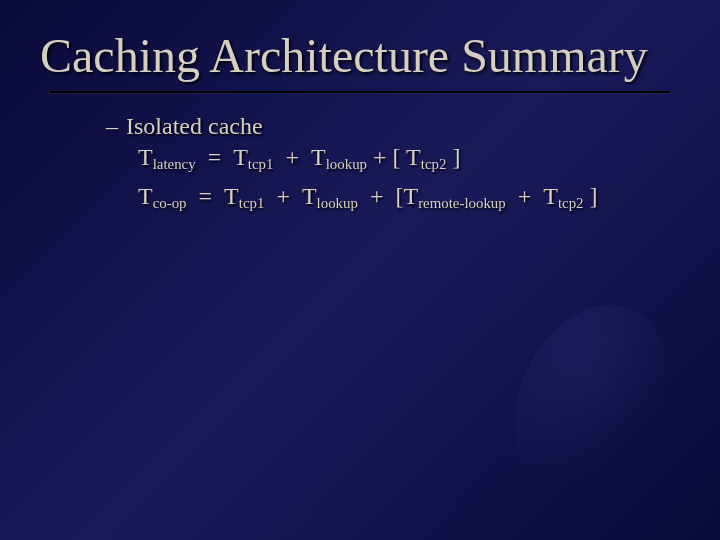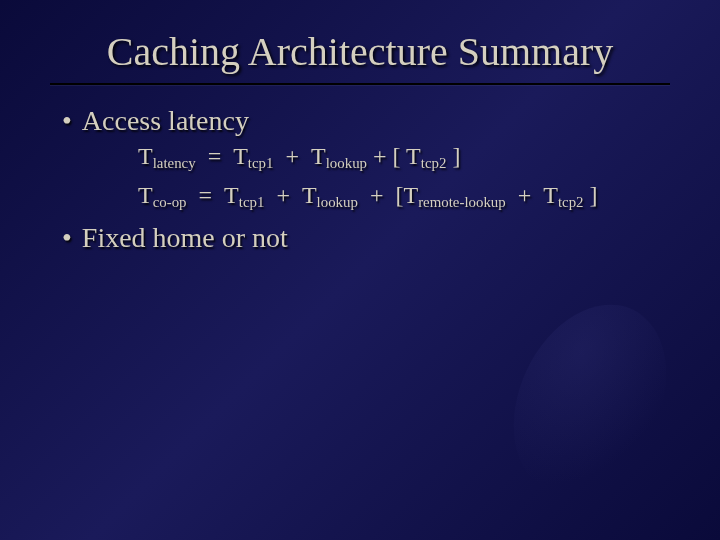--- a/index.html
+++ b/index.html
@@ -1,46 +1,43 @@
 <!DOCTYPE html>
 <html><head>
 <meta charset="utf-8">
 <style>
 *{margin:0;padding:0;box-sizing:border-box}
 body{width:720px;height:540px;background:linear-gradient(135deg,#0a0a3a 0%,#1a1a5a 50%,#0a0a3a 100%);font-family:"Times New Roman",Times,serif;color:#d4cfbf;overflow:hidden;position:relative}
 body::before{content:"";position:absolute;right:60px;bottom:40px;width:140px;height:200px;background:radial-gradient(ellipse at 30% 30%,rgba(50,50,120,0.3) 0%,transparent 70%);transform:rotate(25deg);border-radius:50%}
-.title{font-size:40px;color:#d4cfbf;text-align:center;padding:28px 40px 8px;font-weight:400;text-shadow:2px 2px 3px rgba(0,0,0,0.9)}
+.title{font-size:48px;color:#d4cfbf;text-align:left;padding:28px 40px 8px;font-weight:400;text-shadow:2px 2px 3px rgba(0,0,0,0.9)}
 .rule{height:2px;background:#000;margin:0 50px 20px;box-shadow:0 1px 0 rgba(255,255,255,0.06)}
 .body{padding:0 50px}
 .b1{font-size:28px;margin:6px 0 6px 12px;text-shadow:1.5px 1.5px 2px rgba(0,0,0,0.85)}
 .b1 .dot{margin-right:10px}
 .b2{font-size:24px;margin:4px 0 4px 56px;text-shadow:1.5px 1.5px 2px rgba(0,0,0,0.85)}
 .b2 .dash{margin-right:8px}
 .formula{font-size:24px;margin:4px 0 10px 88px;text-shadow:1.5px 1.5px 2px rgba(0,0,0,0.85);white-space:nowrap}
 sub{font-size:0.62em;vertical-align:-0.3em}
 </style>
 </head>
 <body>
 
 <div class="title">Caching Architecture Summary</div>
 <div class="rule"></div>
 
 <div class="body">
 
-  <div class="b1">
-    <span class="dot">•</span><span>Access latency</span>
+
+  <div class="b2">
+    <span class="dash">–</span><span>Isolated cache</span>
   </div>
-
 
   <div class="formula">
     <span>T</span><sub>latency</sub><span>&nbsp; = &nbsp;</span><span>T</span><sub>tcp1</sub><span> &nbsp;+ &nbsp;</span><span>T</span><sub>lookup</sub><span> + [ </span><span>T</span><sub>tcp2</sub><span> ]</span>
   </div>
 
 
   <div class="formula">
     <span>T</span><sub>co-op</sub><span>&nbsp; = &nbsp;</span><span>T</span><sub>tcp1</sub><span> &nbsp;+ &nbsp;</span><span>T</span><sub>lookup</sub><span> &nbsp;+ &nbsp;[</span><span>T</span><sub>remote-lookup</sub><span> &nbsp;+ &nbsp;</span><span>T</span><sub>tcp2</sub><span> ]</span>
   </div>
 
-  <div class="b1">
-    <span class="dot">•</span><span>Fixed home or not</span>
-  </div>
 
 </div>
 
 </body></html>

